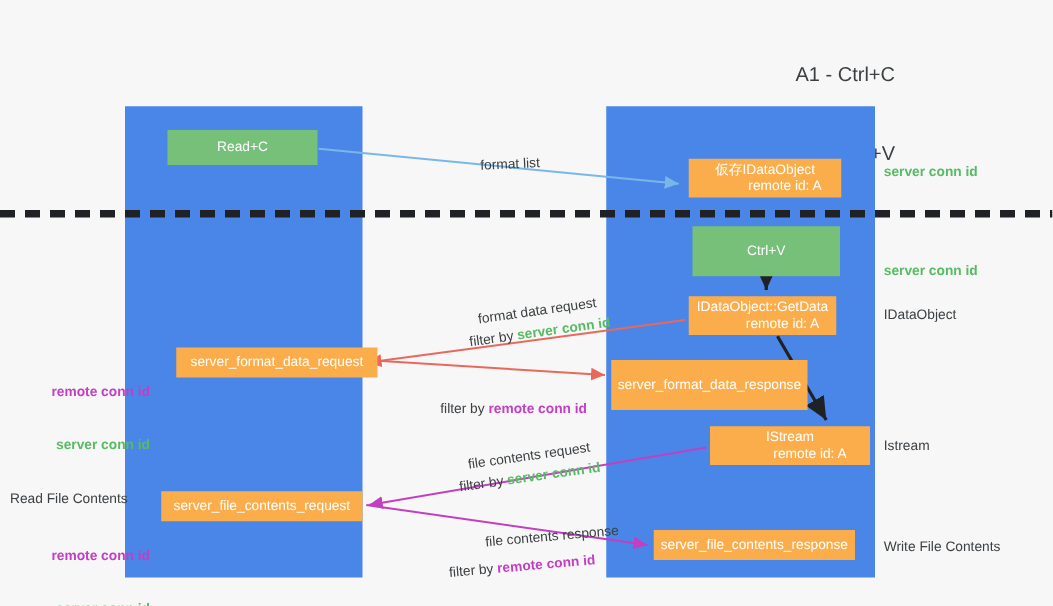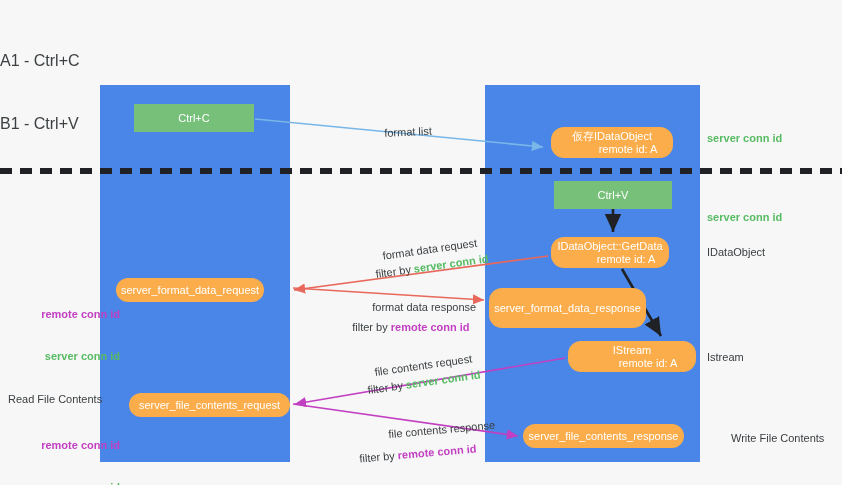--- a/index.html
+++ b/index.html
@@ -19,21 +19,21 @@
     left: 0; top: 0;
     width: 842px;
     height: 485px;
   }
   .abs { position: absolute; }
 
   
   #title-block {
     left: 0; top: 8px;
     width: 716px;
-    text-align: left;
+    text-align: right;
     color: #3c4043;
     font-size: 16px;
     line-height: 21px;
     white-space: pre;
   }
 
   
   .col-header {
     text-align: center;
     color: #3c4043;
@@ -71,48 +71,48 @@
     align-items: center;
     justify-content: center;
     text-align: center;
     color: #ffffff;
     font-size: 11px;
     line-height: 13px;
     white-space: pre;
     padding: 2px 4px;
   }
   .node.green  { background: #6aa84f; background: #76c07a; }
-  .node.orange { background: #fbad4b; border-radius: 13px; }
+  .node.orange { background: #fbad4b; }
   .node .line2 { display: block; margin-left: 32px; }
 
   #node-ctrl-c      { left: 134px; top: 104px; width: 120px; height: 28px; }
   #node-idataobject { left: 551px; top: 127px; width: 122px; height: 31px; }
-  #node-ctrl-v      { left: 554px; top: 181px; width: 118px; height: 28px; }
+  #node-ctrl-v      { left: 554px; top: 181px; width: 118px; height: 40px; }
   #node-getdata     { left: 551px; top: 237px; width: 118px; height: 31px; }
   #node-istream     { left: 568px; top: 341px; width: 128px; height: 31px; }
-  #node-fmt-req     { left: 116px; top: 278px; width: 148px; height: 24px; }
+  #node-fmt-req     { left: 141px; top: 278px; width: 161px; height: 24px; }
   #node-fmt-resp    { left: 489px; top: 288px; width: 157px; height: 40px; }
   #node-file-req    { left: 129px; top: 393px; width: 161px; height: 24px; }
   #node-file-resp   { left: 523px; top: 424px; width: 161px; height: 24px; }
 
   
   .side-label {
     font-size: 11px;
     line-height: 14px;
     white-space: pre;
     color: #3c4043;
   }
   .green-txt  { color: #57bb63; font-weight: bold; }
   .purple-txt { color: #c23fc2; font-weight: bold; }
 
   #label-server-conn-1 { left: 707px; top: 131px; }
   #label-server-conn-2 { left: 707px; top: 210px; }
   #label-dataobject    { left: 707px; top: 245px; }
   #label-istream       { left: 707px; top: 350px; }
-  #label-write-file    { left: 731px; top: 431px; }
+  #label-write-file    { left: 707px; top: 431px; }
 
   #label-left-conn-1 { left: 8px; top: 279px; width: 112px; text-align: right; }
   #label-read-file   { left: 8px; top: 392px; width: 128px; text-align: left; }
   #label-left-conn-2 { left: 8px; top: 410px; width: 112px; text-align: right; }
 
   
   .annot {
     font-size: 11px;
     line-height: 15px;
     color: #3c4043;
@@ -188,21 +188,21 @@
     <line x1="293" y1="288" x2="484" y2="300" stroke="#e8695b" stroke-width="1.6" marker-end="url(#ah-red)"></line>
 
     <line x1="565" y1="358" x2="295" y2="404" stroke="#c23fc2" stroke-width="1.6" marker-end="url(#ah-magenta)"></line>
 
     <line x1="293" y1="404" x2="518" y2="436" stroke="#c23fc2" stroke-width="1.6" marker-end="url(#ah-magenta)"></line>
   </svg>
 
   <div class="abs" id="separator"></div>
 
   <div class="abs node green" id="node-ctrl-c">
-    <span>Ctrl+C</span>
+    <span>Read+C</span>
   </div>
 
   <div class="abs node orange" id="node-idataobject">
     <span>仮存IDataObject</span>
     <span class="line2">remote id: A</span>
   </div>
 
   <div class="abs node green" id="node-ctrl-v">
     <span>Ctrl+V</span>
   </div>
@@ -237,23 +237,20 @@
     <span>format list</span>
   </div>
 
   <div class="abs annot" id="annot-fmt-req-1">
     <span>format data request</span>
   </div>
   <div class="abs annot" id="annot-fmt-req-2">
     <span>filter by </span><span class="green-txt">server conn id</span>
   </div>
 
-  <div class="abs annot" id="annot-fmt-resp-1">
-    <span>format data response</span>
-  </div>
   <div class="abs annot" id="annot-fmt-resp-2">
     <span>filter by </span><span class="purple-txt">remote conn id</span>
   </div>
 
   <div class="abs annot" id="annot-file-req-1">
     <span>file contents request</span>
   </div>
   <div class="abs annot" id="annot-file-req-2">
     <span>filter by </span><span class="green-txt">server conn id</span>
   </div>

